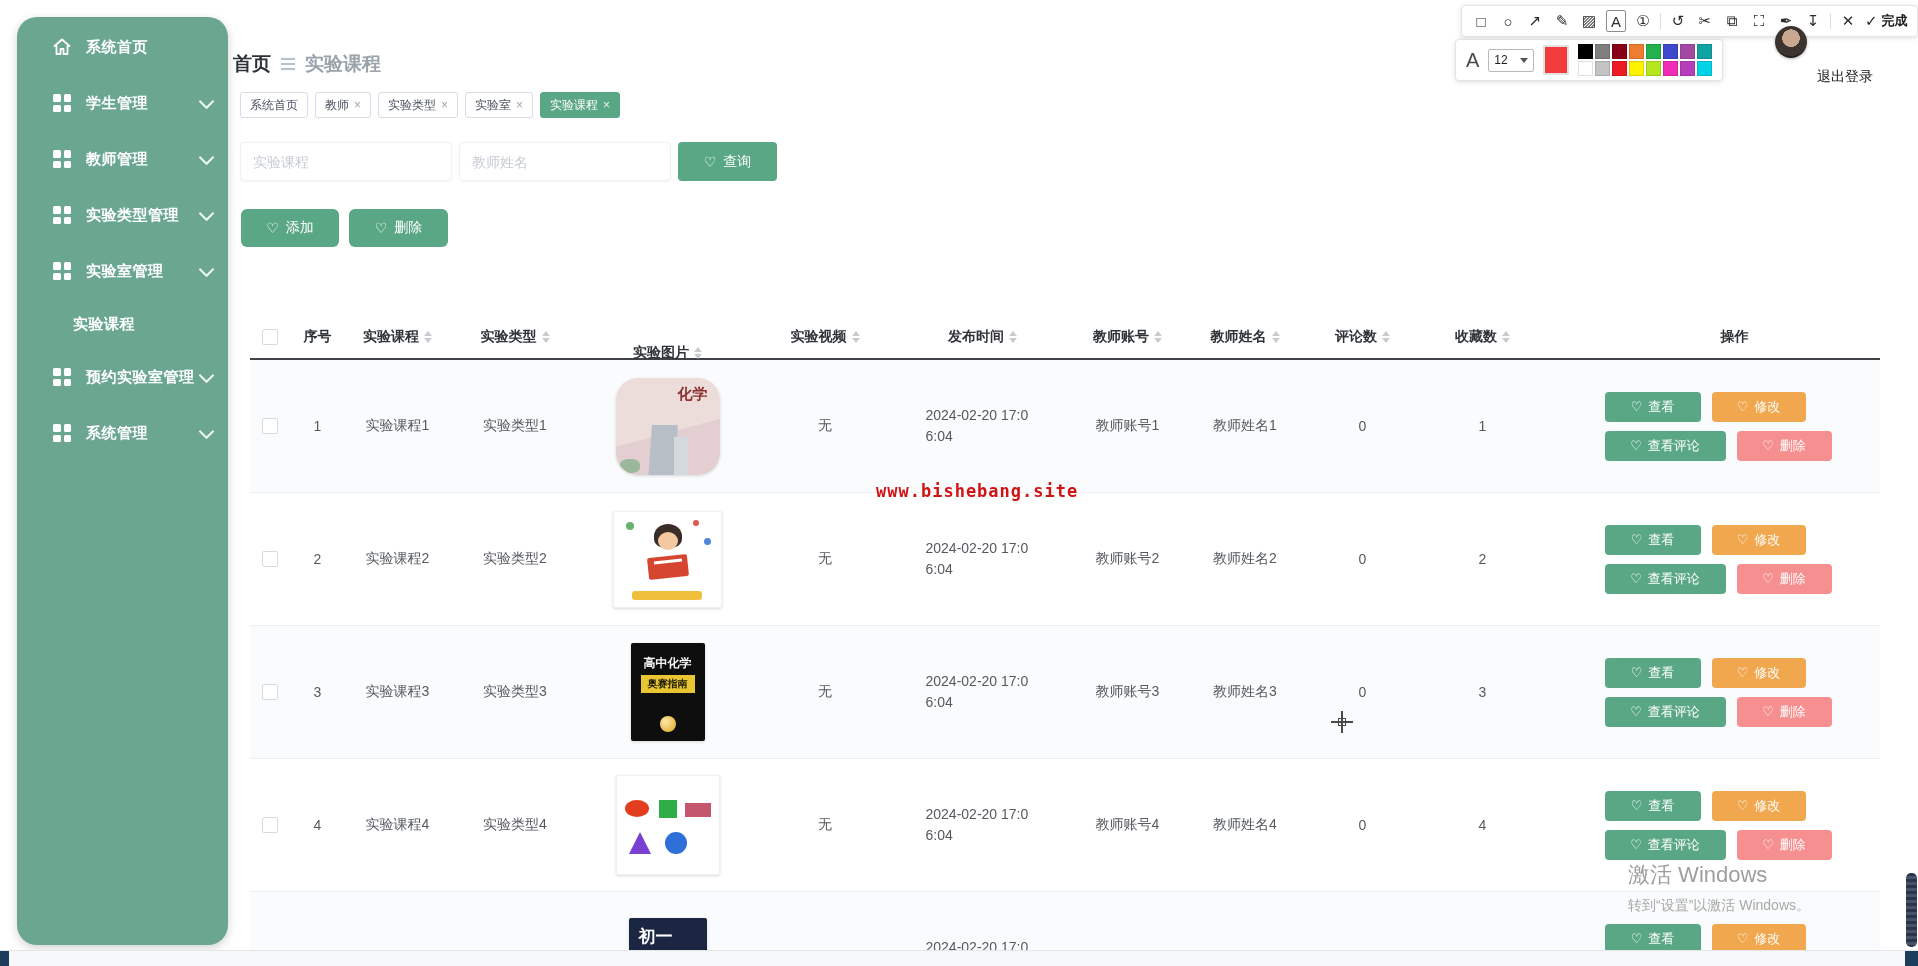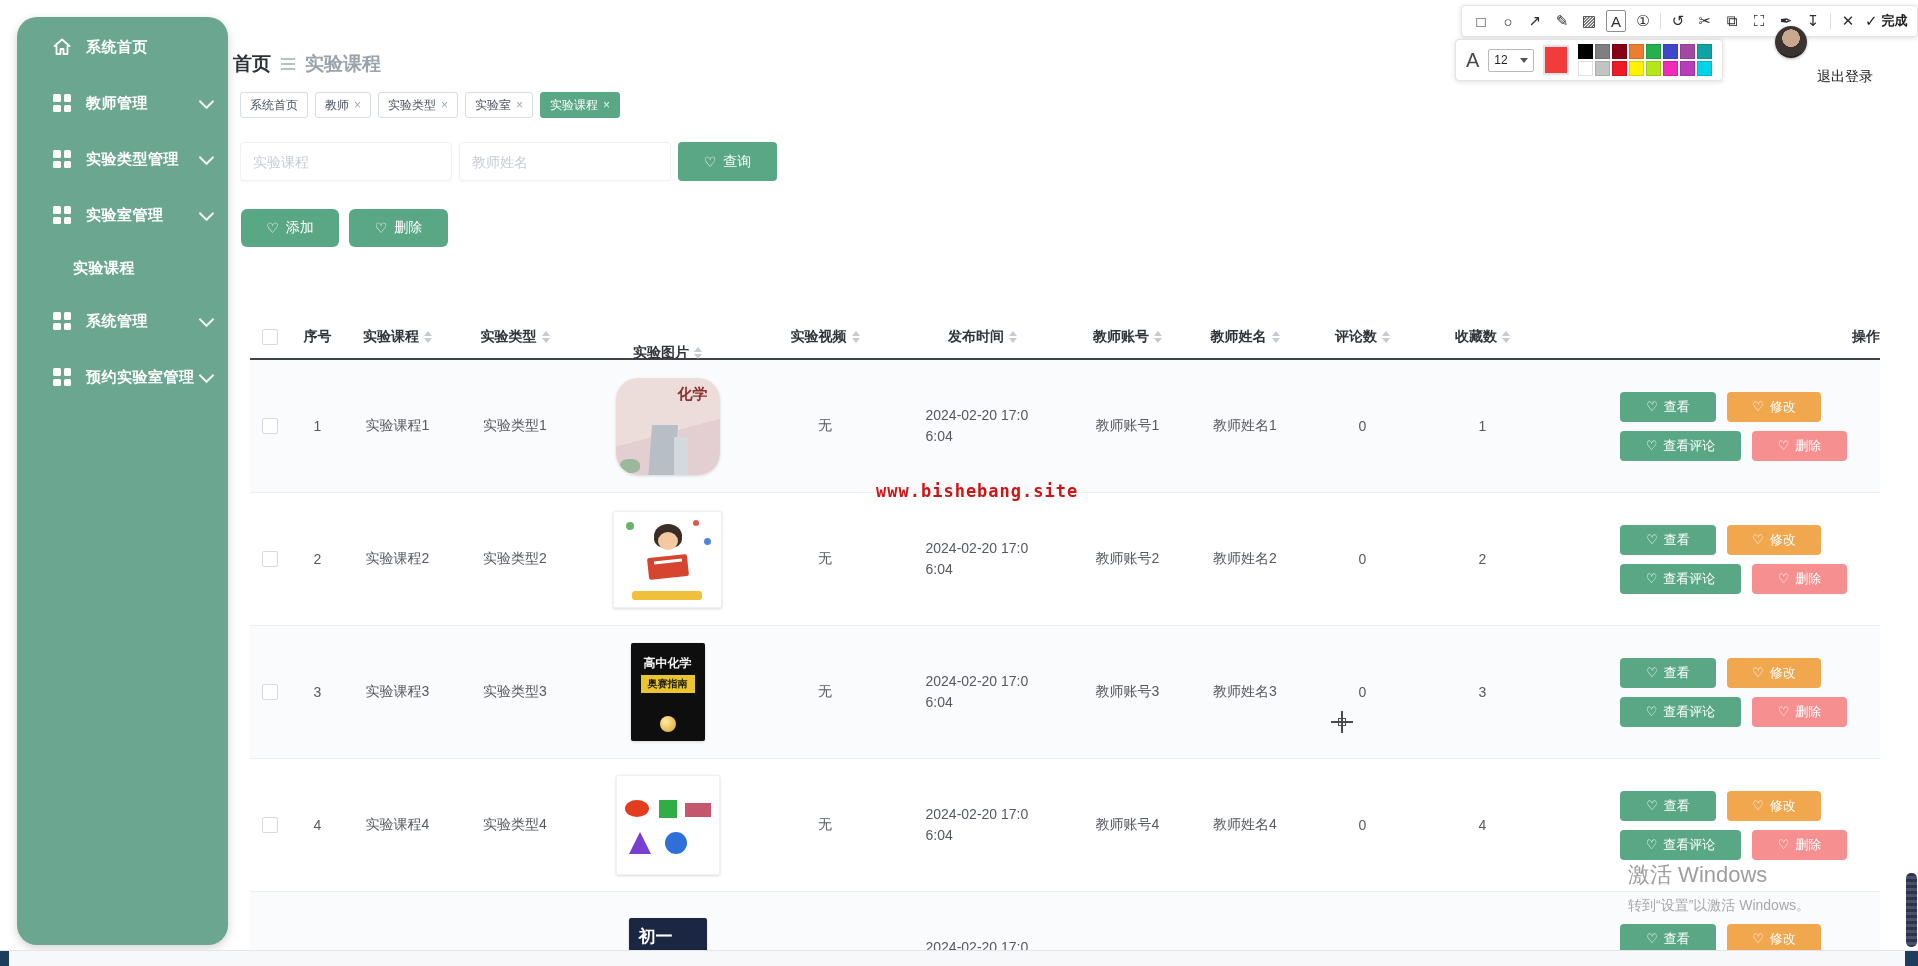--- a/index.html
+++ b/index.html
@@ -50,21 +50,21 @@
   .btn-add{position:absolute;left:241px;top:209px;width:98px;height:38px;border-radius:6px;}
   .btn-del{position:absolute;left:349px;top:209px;width:99px;height:38px;border-radius:6px;}
 
   
   .table{position:absolute;left:250px;top:316px;width:1630px;}
   .thead{display:flex;align-items:center;height:42px;border-bottom:2px solid #3f4247;background:#fff;}
   .trow{display:flex;align-items:center;height:132px;border-bottom:1px solid #ebeef5;}
   .trow:nth-child(odd){background:#fafbfc;}
   .cell{display:flex;align-items:center;justify-content:center;box-sizing:border-box;font-size:14px;color:#55595f;}
   .thead .cell{font-weight:700;color:#2f3338;gap:5px;}
-  .cell.op{justify-content:flex-end;padding-left:44px;}
+  .cell.op{justify-content:center;padding-left:44px;}
   .cb{width:14px;height:14px;border:1px solid #d6dae0;border-radius:2px;background:#fff;cursor:pointer;}
   .carets{display:inline-flex;flex-direction:column;gap:2px;cursor:pointer;}
   .carets i{width:0;height:0;border-left:4px solid transparent;border-right:4px solid transparent;display:block;}
   .carets .up{border-bottom:5px solid #c6cad1;}
   .carets .dn{border-top:5px solid #c6cad1;}
   .datewrap{width:114px;word-break:break-all;text-align:left;line-height:1.5;}
   .acts{width:260px;display:flex;flex-wrap:wrap;gap:9px 11px;}
   .abtn{height:30px;border:none;border-radius:4px;color:#fff;font-size:13px;display:inline-flex;
         align-items:center;justify-content:center;gap:6px;cursor:pointer;padding:0 10px;
         font-family:"Liberation Sans","DejaVu Sans",sans-serif;}
@@ -163,20 +163,30 @@
             </svg></span>
           <span class="s-label">系统首页</span>
         </div>
         <div class="s-item">
           <span class="icon-slot gicon">
             <i></i>
             <i></i>
             <i></i>
             <i></i>
           </span>
+          <span class="s-label">学生管理</span>
+          <span class="chev"></span>
+        </div>
+        <div class="s-item">
+          <span class="icon-slot gicon">
+            <i></i>
+            <i></i>
+            <i></i>
+            <i></i>
+          </span>
           <span class="s-label">教师管理</span>
           <span class="chev"></span>
         </div>
         <div class="s-item">
           <span class="icon-slot gicon">
             <i></i>
             <i></i>
             <i></i>
             <i></i>
           </span>
@@ -196,31 +206,31 @@
         <div class="s-item sub">
           <span class="s-label">实验课程</span>
         </div>
         <div class="s-item">
           <span class="icon-slot gicon">
             <i></i>
             <i></i>
             <i></i>
             <i></i>
           </span>
-          <span class="s-label">系统管理</span>
+          <span class="s-label">预约实验室管理</span>
           <span class="chev"></span>
         </div>
         <div class="s-item">
           <span class="icon-slot gicon">
             <i></i>
             <i></i>
             <i></i>
             <i></i>
           </span>
-          <span class="s-label">预约实验室管理</span>
+          <span class="s-label">系统管理</span>
           <span class="chev"></span>
         </div>
       </nav>
   </aside>
   <span class="edge-chevron">›</span>
 
   <div class="breadcrumb">
     <span class="bc-home">首页</span>
     <span class="bc-sep"></span>
     <span class="bc-cur">实验课程</span>

